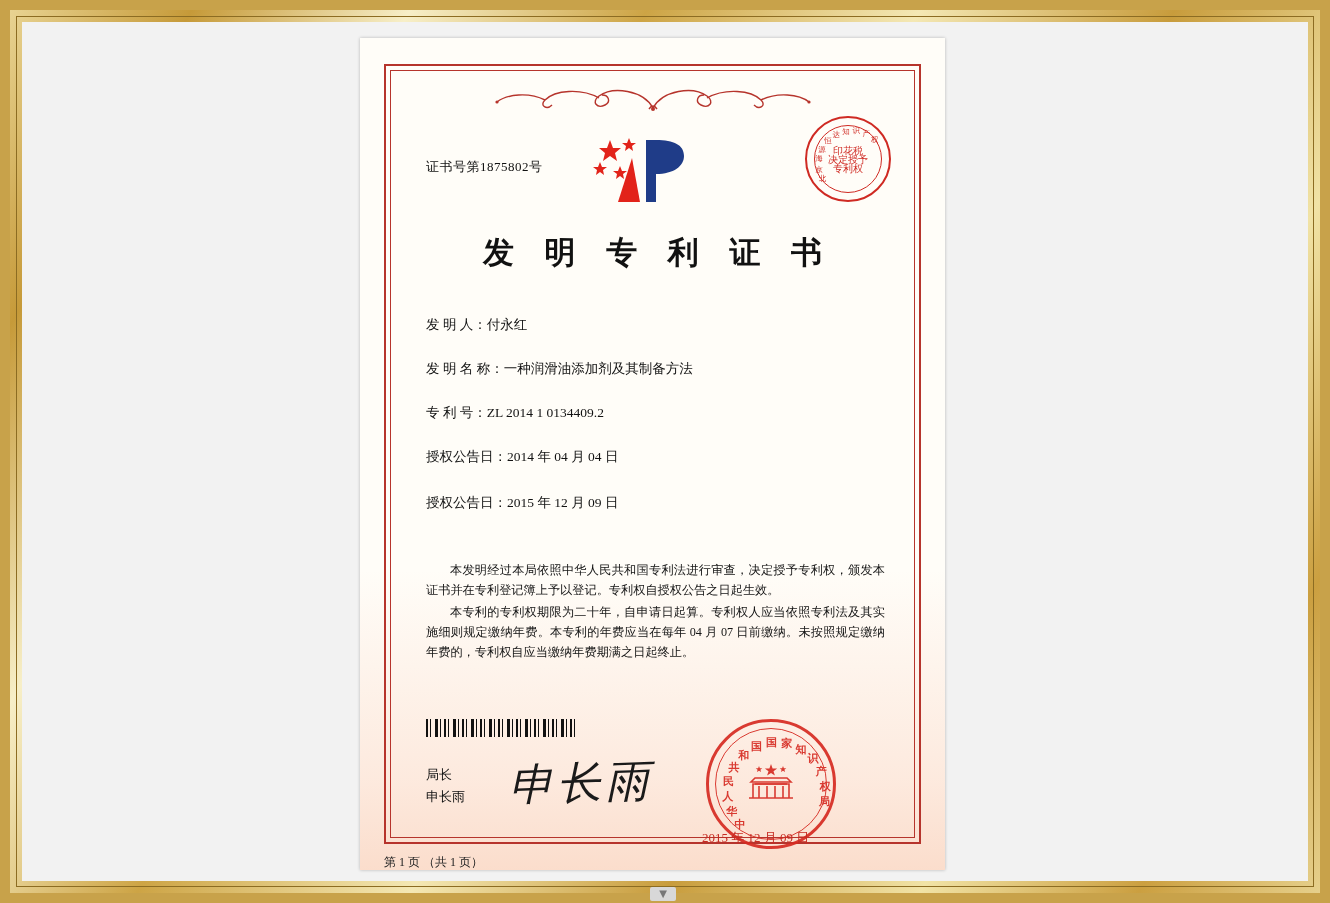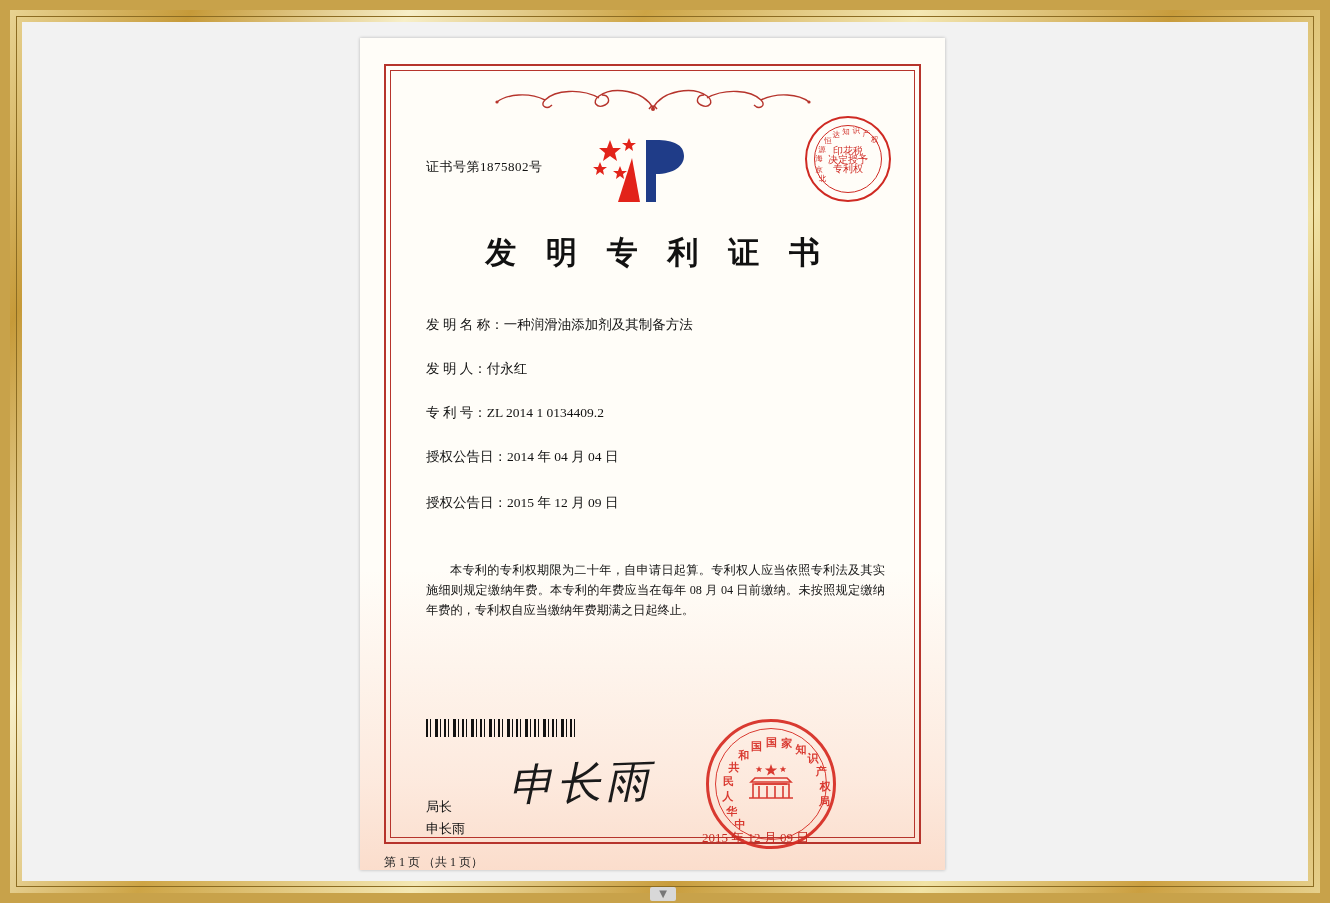--- a/index.html
+++ b/index.html
@@ -183,21 +183,21 @@
 
   .title {
     position: absolute;
     left: 0; right: 0;
     top: 168px;
     text-align: center;
     font-size: 31px;
     letter-spacing: 11px;
     font-weight: bold;
     text-indent: 11px;
-    font-family: Liberation Serif, serif;
+    font-family: Liberation Sans, sans-serif;
     color: #111;
   }
 
   
   .fields {
     position: absolute;
     left: 0; right: 0;
     top: 252px;
   }
   .field {
@@ -253,21 +253,20 @@
   }
 
   
   .sig-label {
     position: absolute;
     left: 42px;
     top: 700px;
     font-size: 13px;
     line-height: 22px;
     color: #111;
-    margin-top: 32px;
   }
   .sig-hand {
     position: absolute;
     left: 125px;
     top: 690px;
     font-size: 44px;
     font-family: "DejaVu Serif", serif;
     font-style: italic;
     color: #1a1a1a;
     letter-spacing: 4px;
@@ -410,41 +409,42 @@
           <div class="rs-center">
             <div>印花税</div>
             <div>决定授予专利权</div>
           </div>
         </div>
 
         <div class="title">发 明 专 利 证 书</div>
 
         <div class="fields">
           <div class="field">
+            <span class="lab">发    明    人：</span><span class="val">付永红</span>
+          </div>
+          <div class="field">
             <span class="lab">发 明 名 称：</span><span class="val">一种润滑油添加剂及其制备方法</span>
-          </div>
-          <div class="field">
-            <span class="lab">发    明    人：</span><span class="val">付永红</span>
           </div>
           <div class="field">
             <span class="lab">专    利    号：</span><span class="val">ZL 2014 1 0134409.2</span>
           </div>
         </div>
 
         <div class="fields2">
           <div class="field">
             <span class="lab">授权公告日：</span><span class="val">2014 年 04 月 04 日</span>
           </div>
           <div class="field">
             <span class="lab">授权公告日：</span><span class="val">2015 年 12 月 09 日</span>
           </div>
         </div>
 
         <div class="paras">
-          <p>本专利的专利权期限为二十年，自申请日起算。专利权人应当依照专利法及其实施细则规定缴纳年费。本专利的年费应当在每年 08 月 04 日前缴纳。未按照规定缴纳年费的，专利权自应当缴纳年费期满之日起终止。</p>
+          <p>本发明经过本局依照中华人民共和国专利法进行审查，决定授予专利权，颁发本证书并在专利登记簿上予以登记。专利权自授权公告之日起生效。</p>
+          <p>本专利的专利权期限为二十年，自申请日起算。专利权人应当依照专利法及其实施细则规定缴纳年费。本专利的年费应当在每年 04 月 07 日前缴纳。未按照规定缴纳年费的，专利权自应当缴纳年费期满之日起终止。</p>
         </div>
 
         <div class="barcode"></div>
 
         <div class="sig-label">
           <div>局长</div>
           <div>申长雨</div>
         </div>
 
         <div class="sig-hand">申长雨</div>

